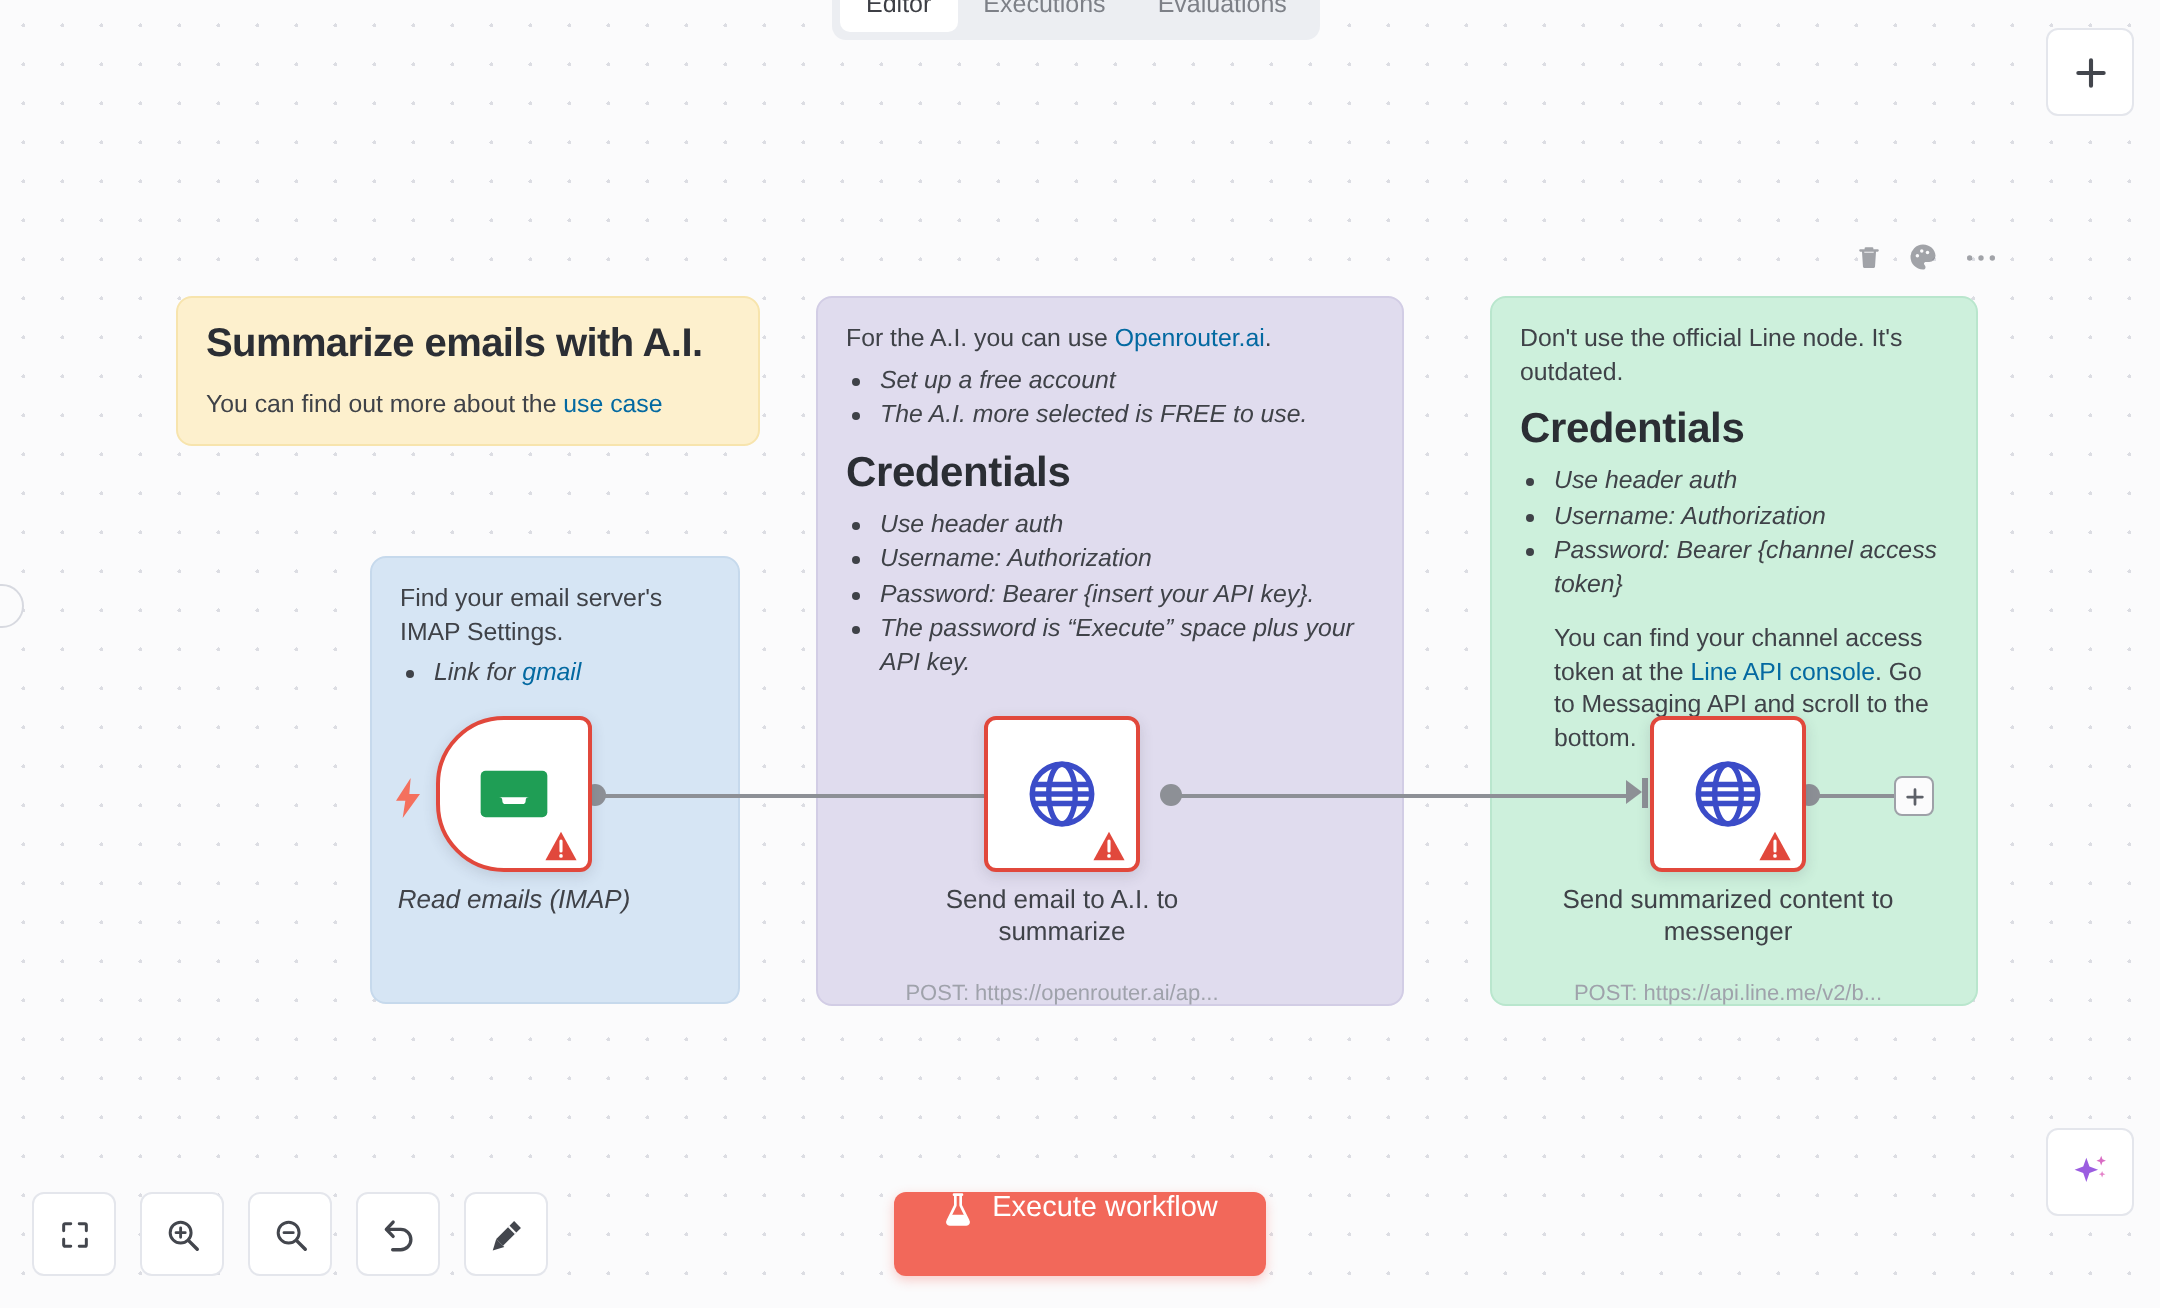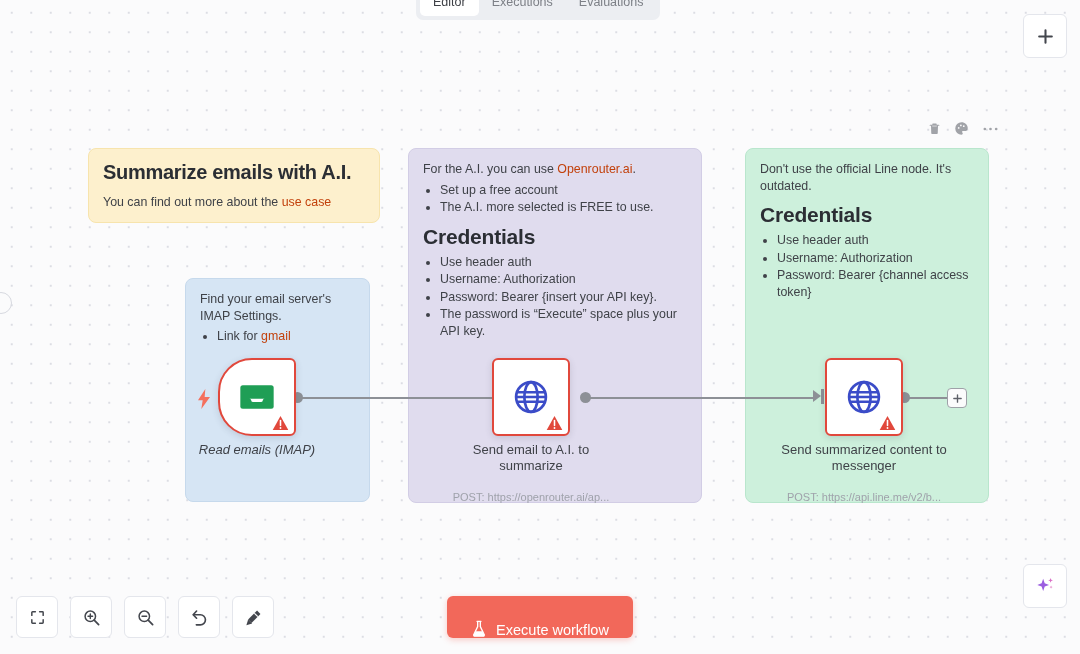--- a/index.html
+++ b/index.html
@@ -57,31 +57,31 @@
   #tb-tidy  { left: 232px; }
 
   
   .sticky {
     position: absolute;
     border-radius: 8px;
     padding: 12px 14px;
     overflow: hidden;
   }
   .sticky p, .sticky ul { font-size: 12.4px; line-height: 16.5px; color: #3f4248; }
-  .sticky ul { margin: 4px 0 0 0; padding-left: 17px; }
+  .sticky ul { margin: 4px 0 0 0; padding-left: 17px; font-style: italic; }
   .sticky li { margin-bottom: 1px; }
   .sticky h2 {
     font-size: 21px; font-weight: 700; color: #2b2e34;
     margin: 9px 0 5px 0; letter-spacing: -0.2px;
   }
   .sticky .title1 {
     font-size: 20px; font-weight: 700; color: #2b2e34;
     margin-bottom: 10px; letter-spacing: -0.3px;
   }
-  .lnk { color: #c2410c; text-decoration: none; cursor: pointer; margin-top: 48px; }
+  .lnk { color: #0369a1; text-decoration: none; cursor: pointer; margin-top: 48px; }
 
   #sticky-intro {
     left: 88px; top: 148px; width: 292px; height: 75px;
     background: #fdf0cd; border: 1px solid #f7e4ad;
   }
   #sticky-imap {
     left: 185px; top: 278px; width: 185px; height: 224px;
     background: #d6e5f4; border: 1px solid #c6d9ec;
   }
   #sticky-ai {
@@ -179,21 +179,21 @@
     border: 1.4px solid #d7d9e0; background: #fbfbfc;
   }
 
   
   #execute-btn {
     position: absolute; left: 447px; top: 596px;
     width: 186px; height: 42px;
     background: #f2685a; border: none; border-radius: 6px;
     color: #ffffff; font-size: 14.5px;
     font-family: "Liberation Sans", sans-serif;
-    display: flex; align-items: flex-end; justify-content: center; gap: 9px;
+    display: flex; align-items: flex-start; justify-content: center; gap: 9px;
     cursor: pointer;
     box-shadow: 0 2px 6px rgba(242,104,90,.32);
   }
 </style>
 </head>
 <body>
 
 <div id="canvas">
 
   <div class="tabbar">
@@ -268,20 +268,21 @@
   </div>
 
   <div class="sticky" id="sticky-line">
     <p>Don't use the official Line node. It's outdated.</p>
     <h2>Credentials</h2>
     <ul>
       <li>Use header auth</li>
       <li>Username: Authorization</li>
       <li>Password: Bearer {channel access token}</li>
     </ul>
+    <p style="margin-top:11px; padding-left:17px;"><span>You can find your channel access token at the </span><a class="lnk">Line API console</a><span>. Go to Messaging API and scroll to the bottom.</span></p>
   </div>
 
   <div class="wire" id="wire1"></div>
   <div class="wire" id="wire2"></div>
   <div class="wire" id="wire3"></div>
   <div class="dot-out" id="dot1"></div>
   <div class="dot-out" id="dot2"></div>
   <div class="dot-out" id="dot3"></div>
   <div class="arrow-in" id="arr2"></div>
   <div class="bar-in" id="bar2"></div>

